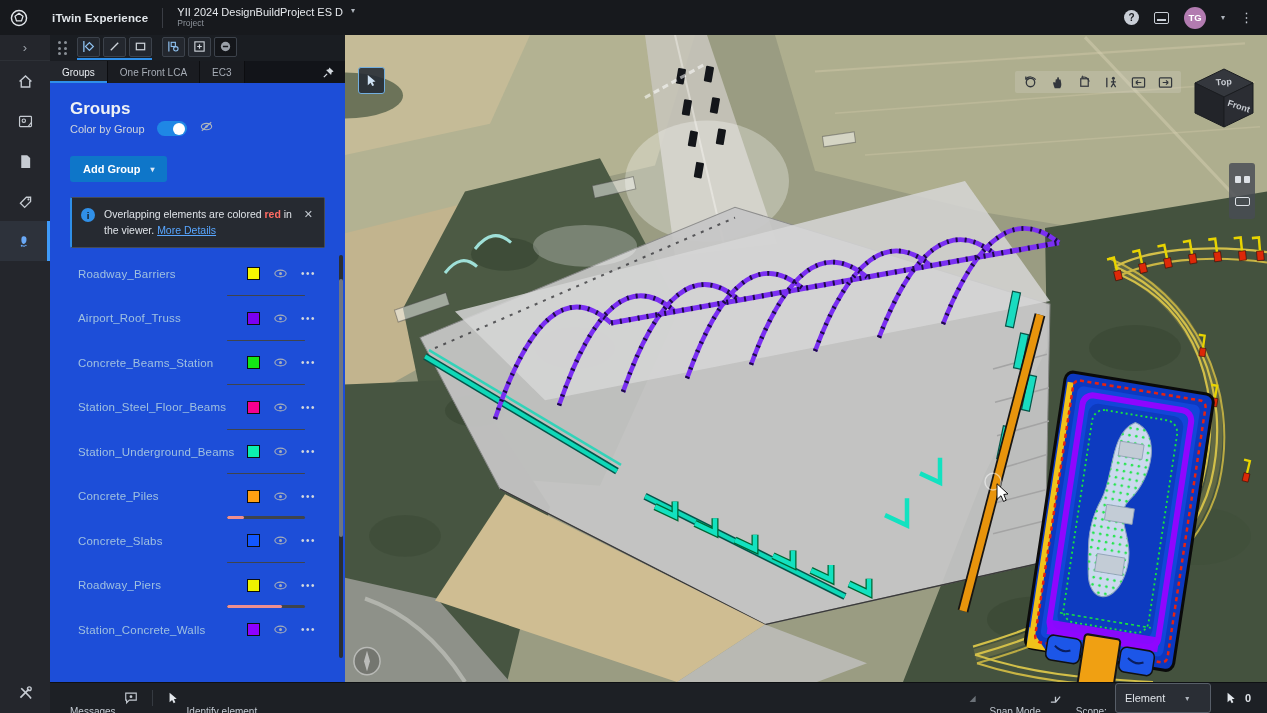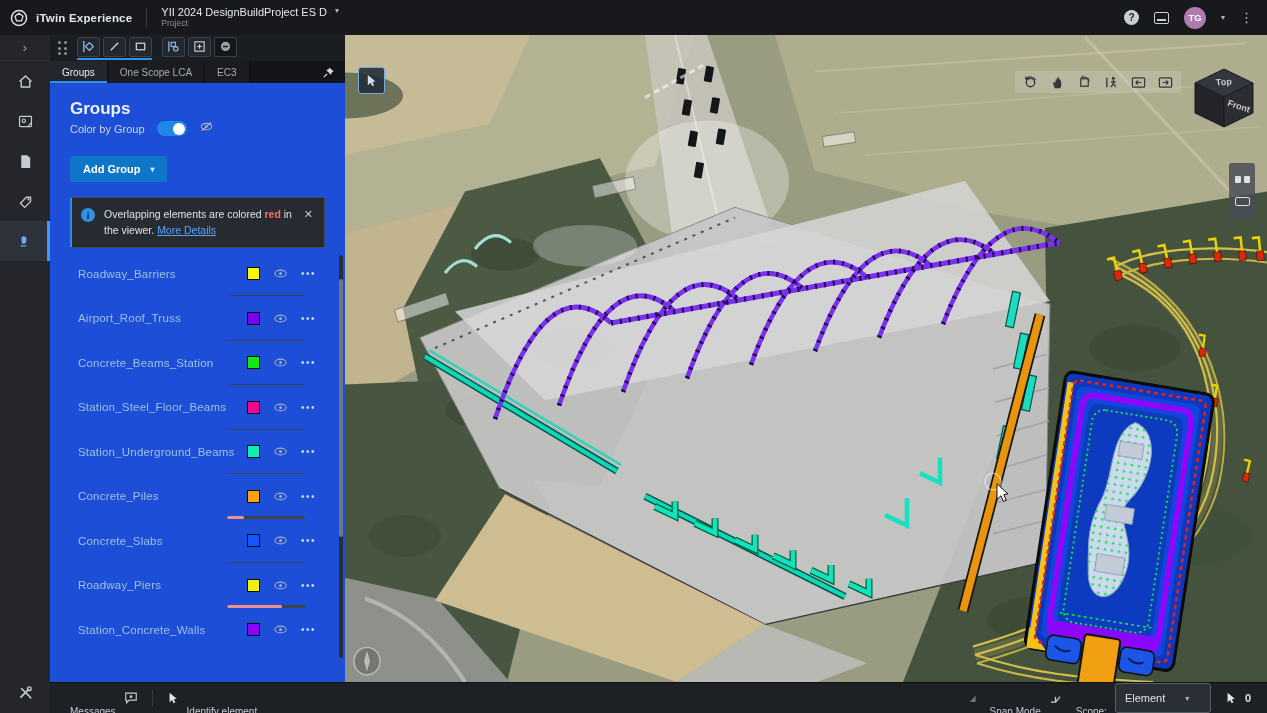--- a/index.html
+++ b/index.html
@@ -3,21 +3,21 @@
 <meta charset="utf-8">
 <style>
   * { margin:0; padding:0; box-sizing:border-box; }
   html,body { width:1267px; height:713px; overflow:hidden; background:#101215;
     font-family:"Liberation Sans", sans-serif; }
   #app { position:relative; width:1267px; height:713px; display:flex; flex-direction:column; }
 
   
   #header { height:35px; background:#17191d; display:flex; align-items:center;
     padding:0 14px 0 10px; flex:0 0 auto; }
-  .logo-wrap { display:flex; align-items:center; gap:8px;text-align:center; }
+  .logo-wrap { display:flex; align-items:center; gap:24px;text-align:center; }
   .logo-svg { width:18px; height:18px; }
   .app-name { font-size:11.5px; color:#e2e6ea; font-weight:600; letter-spacing:.2px; }
   .hdr-div { width:1px; height:20px; background:#3a3d44; margin:0 14px; }
   .proj-block { display:flex; flex-direction:column; line-height:1.15; }
   .proj-row { display:flex; gap:8px; }
   .proj-title { font-size:11px; color:#e6e9ed; }
   .caret { font-size:8px; color:#aeb4bc; }
   .proj-sub { font-size:8.5px; color:#8d939b; }
   #header .right { margin-left:auto; display:flex; align-items:center; gap:15px; }
   .help-ic { width:15px; height:15px; border-radius:50%; background:#c9ced6; color:#17191d;
@@ -263,21 +263,21 @@
                 <svg viewBox="0 0 14 14">
                   <circle cx="7" cy="7" r="5" fill="#9aa0a8"></circle>
                   <path d="M4.2 7 H9.8" stroke="#14161a" stroke-width="1.6"></path>
                 </svg>
               </div>
             </div>
           </div>
 
           <div id="panel-tabs">
             <div class="tab active">Groups</div>
-            <div class="tab">One Scope LCA</div>
+            <div class="tab">One Front LCA</div>
             <div class="tab">EC3</div>
             <div class="pin">
               <svg viewBox="0 0 14 14" width="13" height="13">
                 <path d="M8 1.5 L12.5 6 L10.5 6.8 L9.8 9.6 L4.4 4.2 L7.2 3.5 Z" fill="currentColor"></path>
                 <path d="M5.5 8.5 L2 12" stroke="currentColor" stroke-width="1.4"></path>
               </svg>
             </div>
           </div>
 
           <div id="panel-body">

